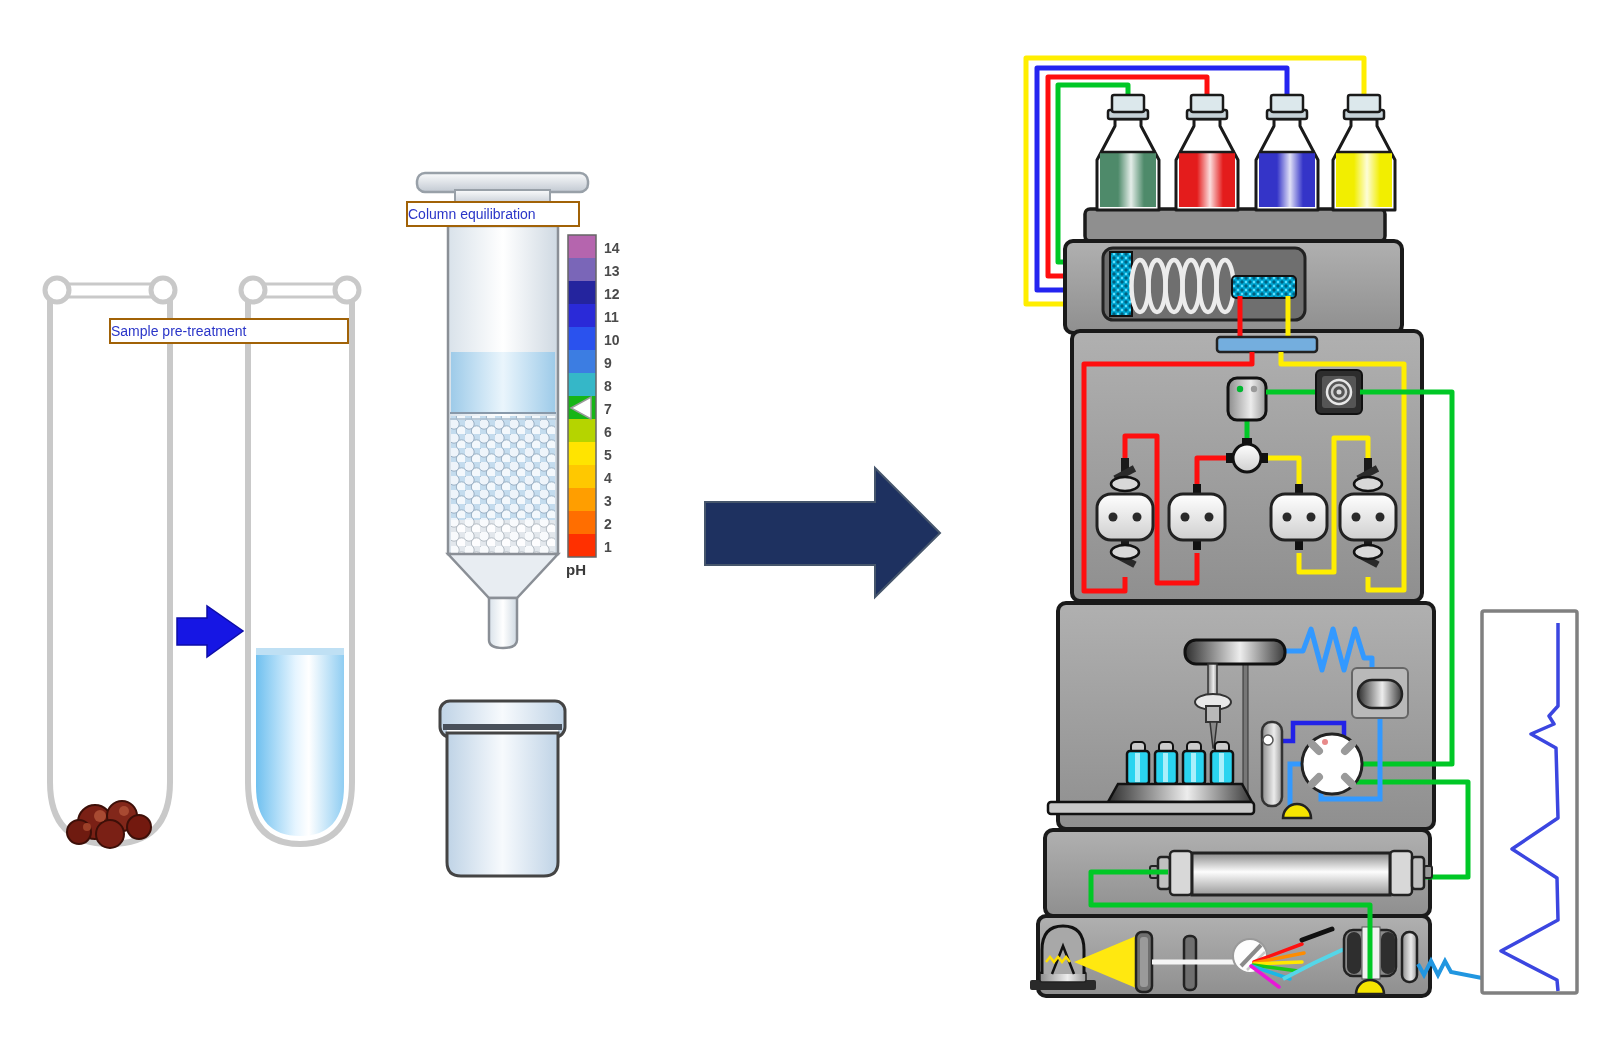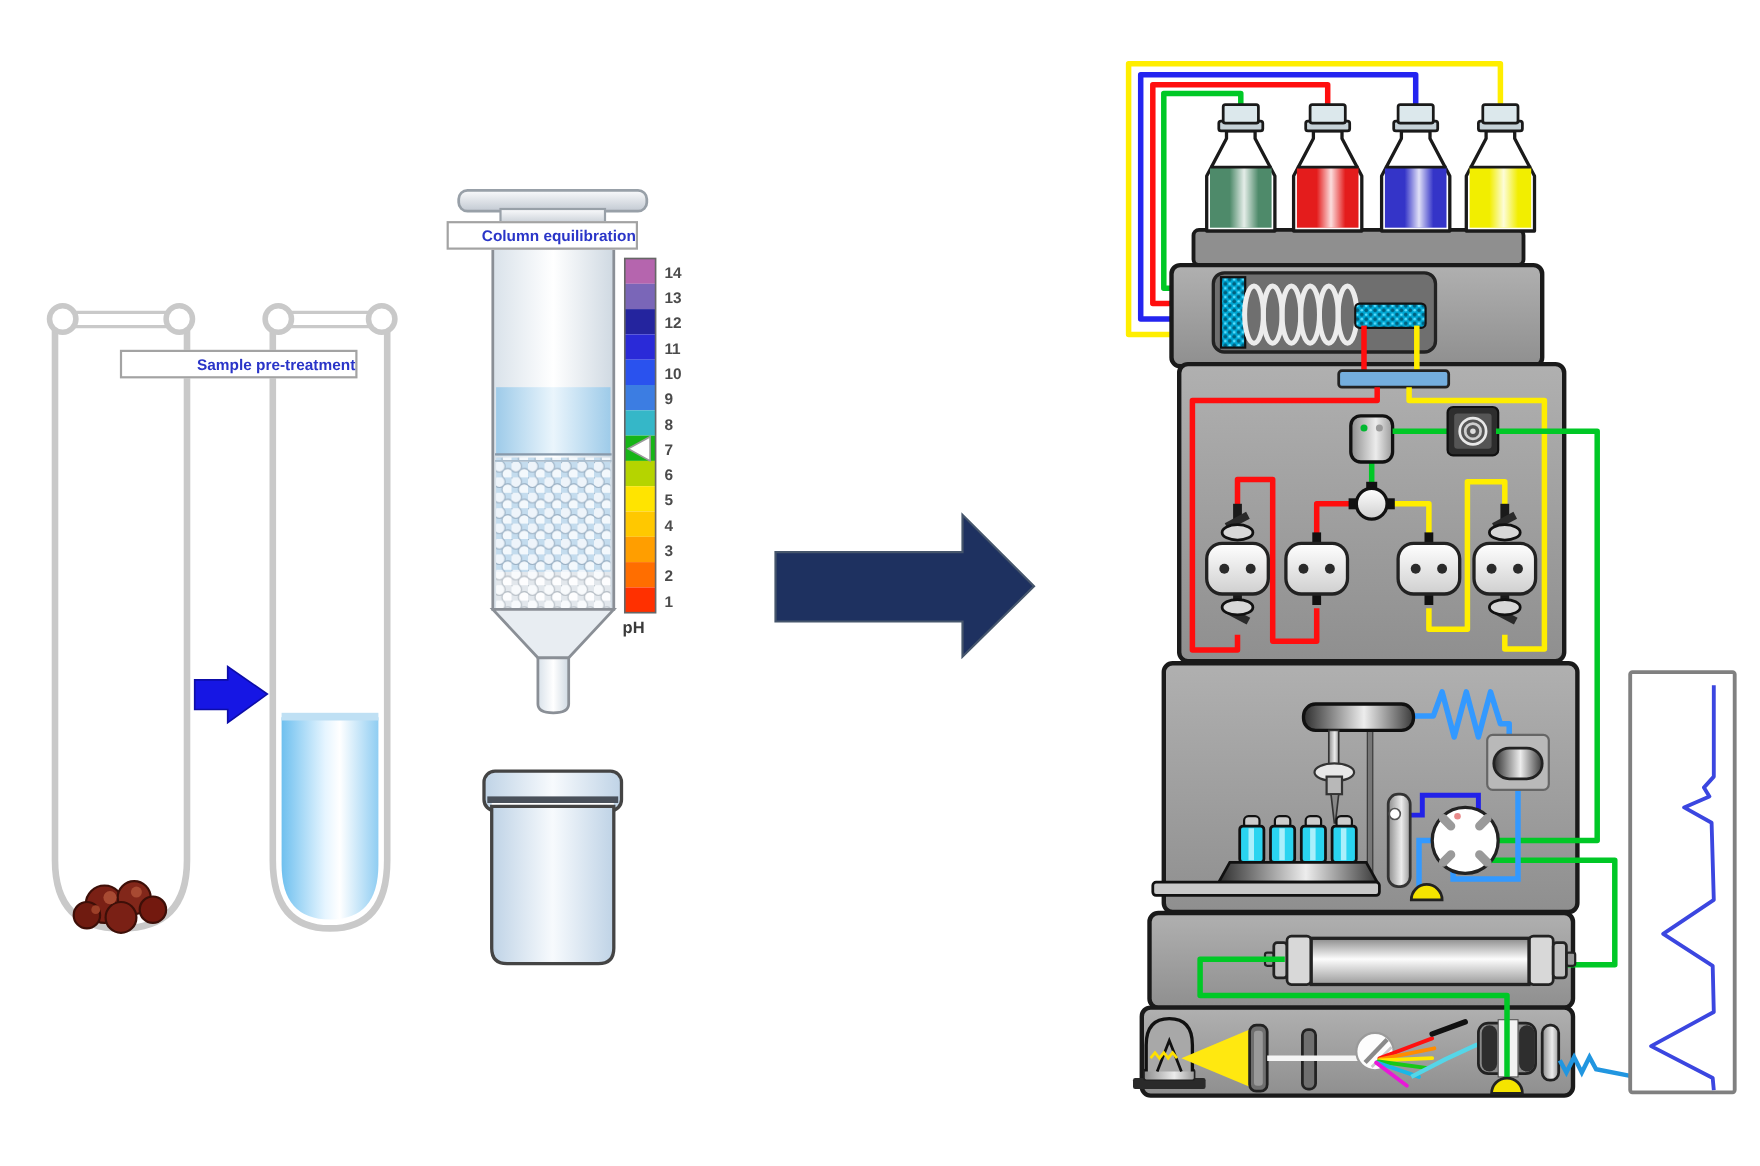--- a/index.html
+++ b/index.html
@@ -1,22 +1,22 @@
 <!DOCTYPE html>
 <html style="--c-label: #2a35c8; --c-transfer: #1616e4; --c-flow: #1e3160; --c-red: #ff0e0e; --c-yellow: #ffee00; --c-blue: #2424f0; --c-green: #00c826; --c-sample: #3399ff; --c-navy: #2222e8; --c-signal: #2196e0; --c-waste: #f5e400; --c-bar: #74aede;"><head>
 <meta charset="utf-8">
 <style>
   html,body{margin:0;padding:0;background:#fff;}
   .stage{position:relative;width:1600px;height:1060px;background:#ffffff;overflow:hidden;
          font-family:"Liberation Sans",sans-serif;}
   .stage svg{position:absolute;left:0;top:0;}
-  .float-label{position:absolute;display:flex;align-items:center;justify-content:flex-end;
-               background:#ffffff;border:2px solid #a3a3a3;color:var(--c-label,#2a35c8);
-               font-size:14px;font-weight:700;white-space:nowrap;box-sizing:border-box;}
-  .lbl-pre{left:109px;top:318px;width:216px;height:26px;}
+  .float-label{position:absolute;display:flex;align-items:center;justify-content:flex-start;
+               background:#ffffff;border:2px solid #a16207;color:var(--c-label,#2a35c8);
+               font-size:14px;font-weight:400;white-space:nowrap;box-sizing:border-box;}
+  .lbl-pre{left:109px;top:318px;width:240px;height:26px;}
   .lbl-col{left:406px;top:201px;width:174px;height:26px;}
 </style>
 </head>
 <body>
 
 <div class="stage">
 <svg width="1600" height="1060" viewBox="0 0 1600 1060">
   <defs>
     <linearGradient id="gLiq2" x1="0" y1="0" x2="1" y2="0">
       <stop offset="0" stop-color="#6fc0ef"></stop>

